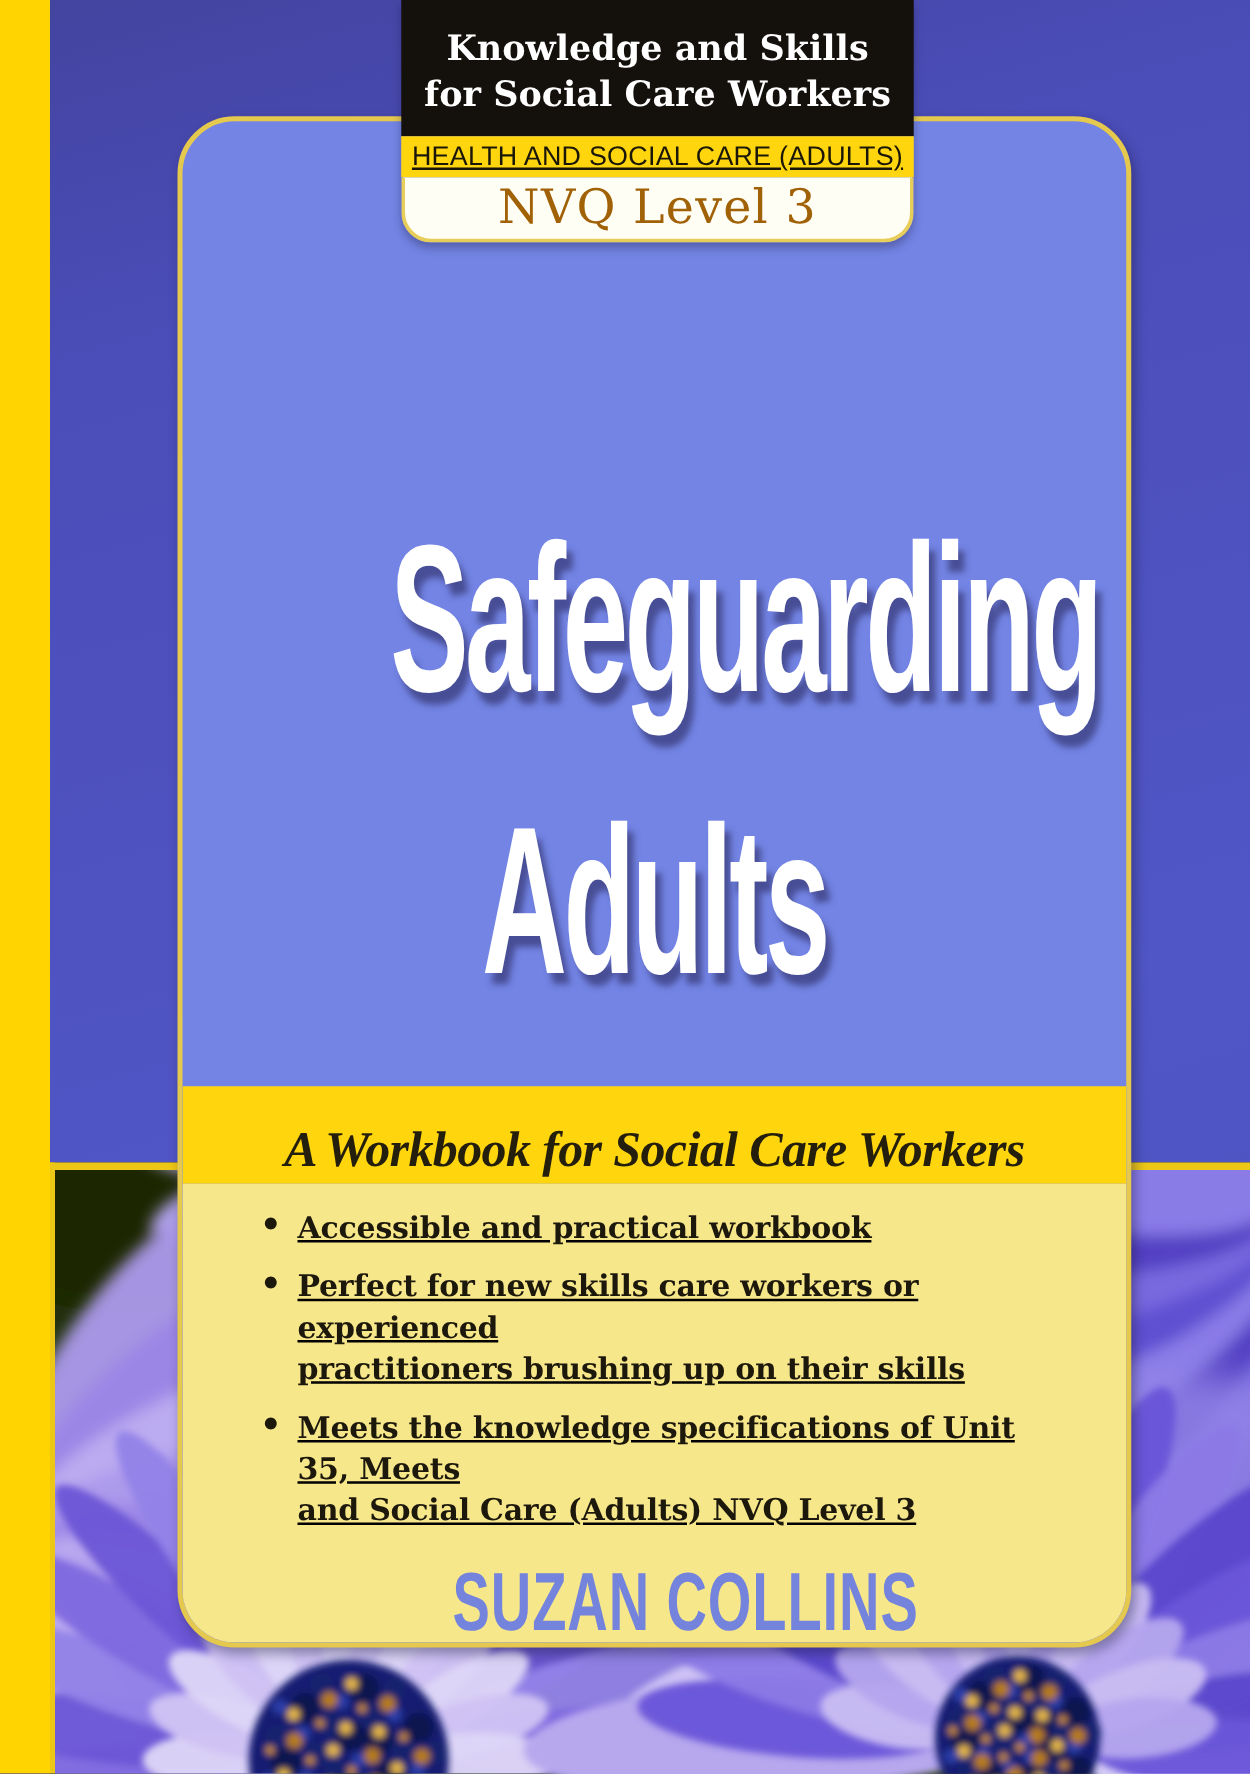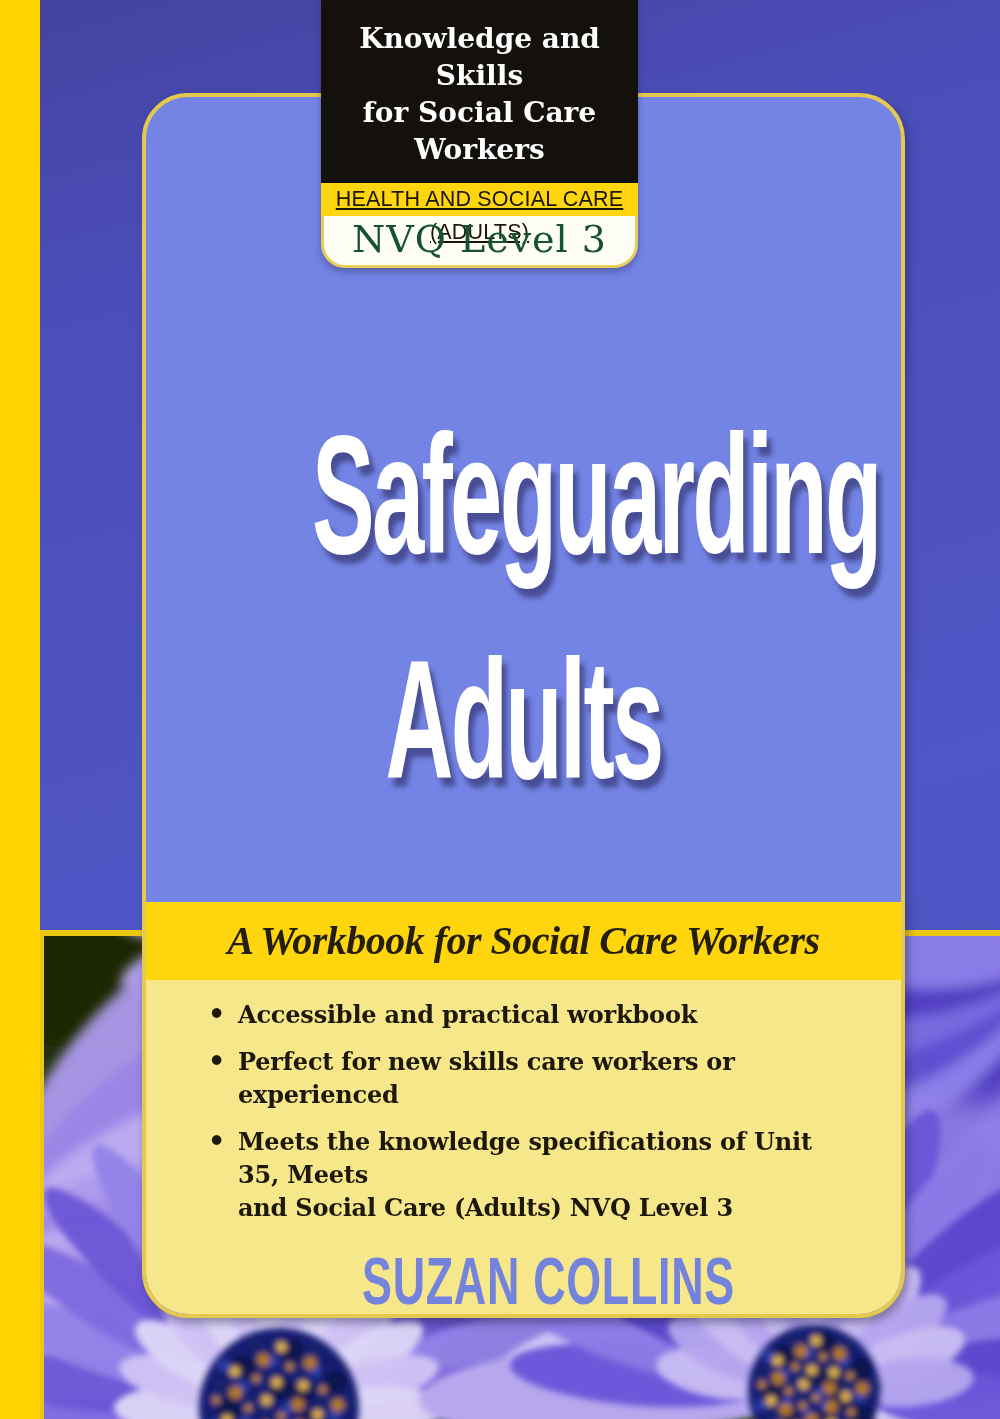--- a/index.html
+++ b/index.html
@@ -28,53 +28,53 @@
   }
   .panel-blue { height:815px; position:relative; }
   .book-title {
     margin:0; padding-top:286px; text-align:center; color:#ffffff;
     font:bold 168px/225px "Liberation Sans","DejaVu Sans",sans-serif;
     letter-spacing:-5px; transform:scaleX(0.56);
     text-shadow:9px 9px 7px rgba(54,56,116,.7); white-space:nowrap;
   }
   .panel-band { height:78px; background:#ffd60e; }
   .subtitle {
-    margin:0; text-align:center; color:#241e0c; letter-spacing:-0.5px;
+    margin:12px; text-align:center; color:#241e0c; letter-spacing:-0.5px;
     font:italic 600 40px/78px "Liberation Serif","DejaVu Serif",serif;
   }
   .panel-cream { flex:1; background:#f7e78b; padding:18px 42px 0 92px; box-sizing:border-box; }
-  .bullets { margin:0; padding:0; list-style:none; }
+  .bullets { margin:0; padding:0; list-style:none;text-decoration:underline; }
   .bullets li {
     position:relative; margin:0 0 14px 0; color:#1d180c; letter-spacing:-0.2px;
     font:bold 24px/33px "DejaVu Serif","Liberation Serif",serif;
   }
   .bullets li::before { content:"\2022"; position:absolute; left:-30px; top:-1px; font-size:27px; }
   .author {
     margin-top:24px; text-align:center; color:#7484dc; letter-spacing:1px;
     font:bold 66px/66px "Liberation Sans","DejaVu Sans",sans-serif;
     transform:scaleX(0.68); white-space:nowrap;
   }
 
   
-  .series-stack { position:absolute; left:321px; top:0; width:317px; z-index:4;
+  .series-stack { position:absolute; left:321px; top:0; width:410px; z-index:4;
                   box-shadow:0 4px 7px rgba(30,30,70,.35); border-radius:0 0 24px 24px; }
   .series-black {
     background:#14110d; color:#ffffff; text-align:center;
     font:bold 28px/37px "DejaVu Serif","Liberation Serif",serif;
     padding:20px 8px 15px 8px;
   }
   .series-band {
     background:#ffd60e; color:#1b1708; height:33px; text-align:center;
     font:500 21.5px/33px "Liberation Sans","DejaVu Sans",sans-serif; letter-spacing:0.2px;text-decoration:underline;
   }
   .series-white {
     background:#fffef4; height:49px; border:3px solid #e7cd5a; border-top:0;
     border-radius:0 0 24px 24px; display:flex; align-items:center; justify-content:center;
   }
-  .series-level { color:#14532d; font:400 38px/1 "DejaVu Serif","Liberation Serif",serif;
+  .series-level { color:#a16207; font:400 38px/1 "DejaVu Serif","Liberation Serif",serif;
                   letter-spacing:1px; padding-bottom:3px; }
 </style>
 </head>
 <body>
 
 <div class="cover">
 
   <div class="photo">
     <svg id="flower-art" viewBox="0 0 956 483" preserveAspectRatio="none">
         <defs>
@@ -522,20 +522,21 @@
       <h2 class="subtitle">A Workbook for Social Care Workers</h2>
     </div>
     <div class="panel-cream">
       <ul class="bullets">
         <li>
           <div>Accessible and practical workbook</div>
           <div></div>
         </li>
         <li>
           <div>Perfect for new skills care workers or experienced</div>
+          <div>practitioners brushing up on their skills</div>
         </li>
         <li>
           <div>Meets the knowledge specifications of Unit 35, Meets</div>
           <div>and Social Care (Adults) NVQ Level 3</div>
         </li>
       </ul>
       <div class="author">SUZAN COLLINS</div>
     </div>
   </div>
 

